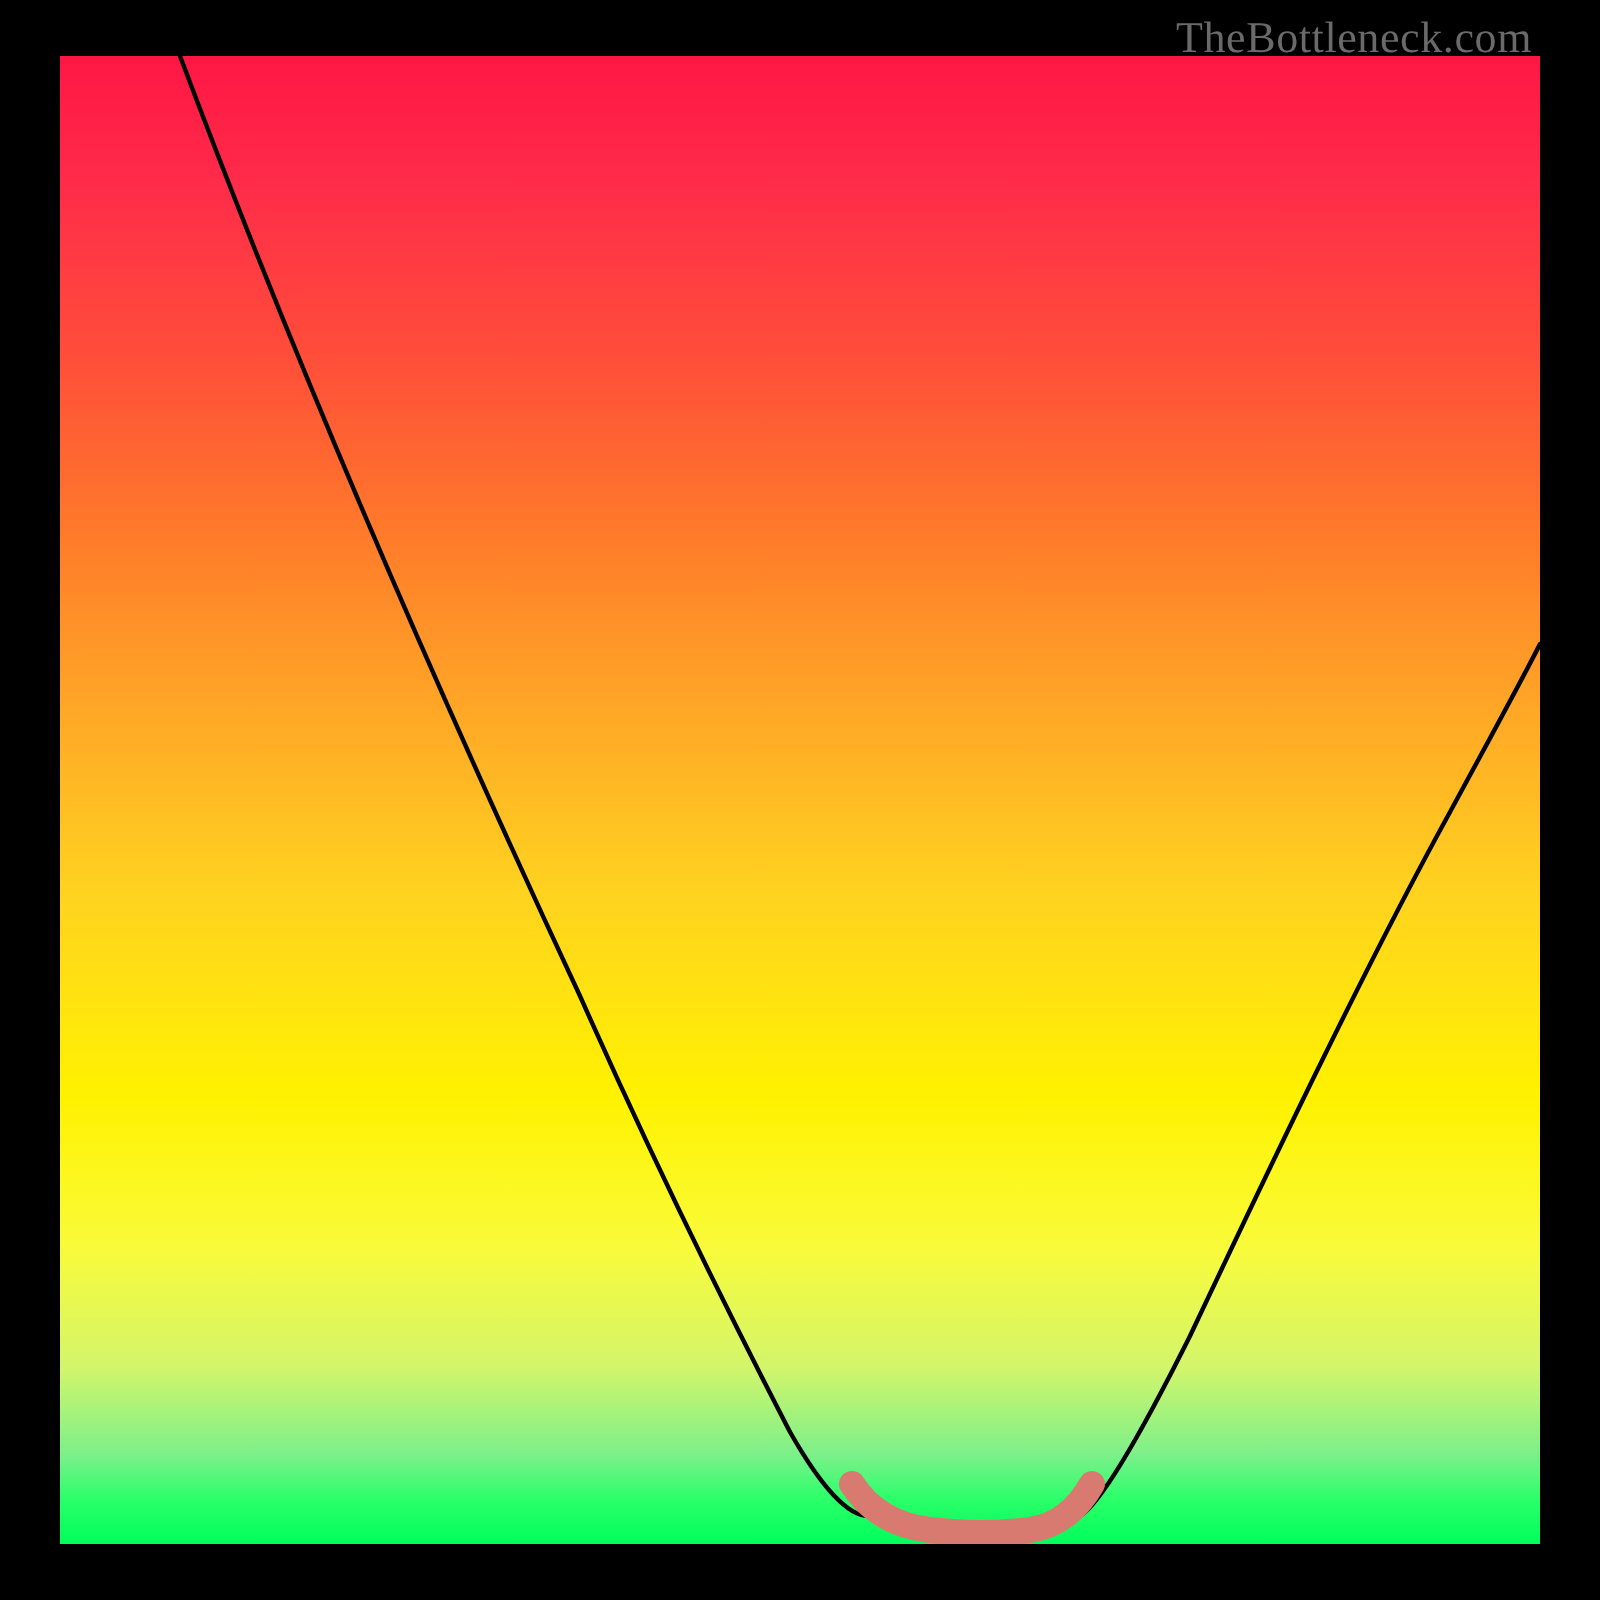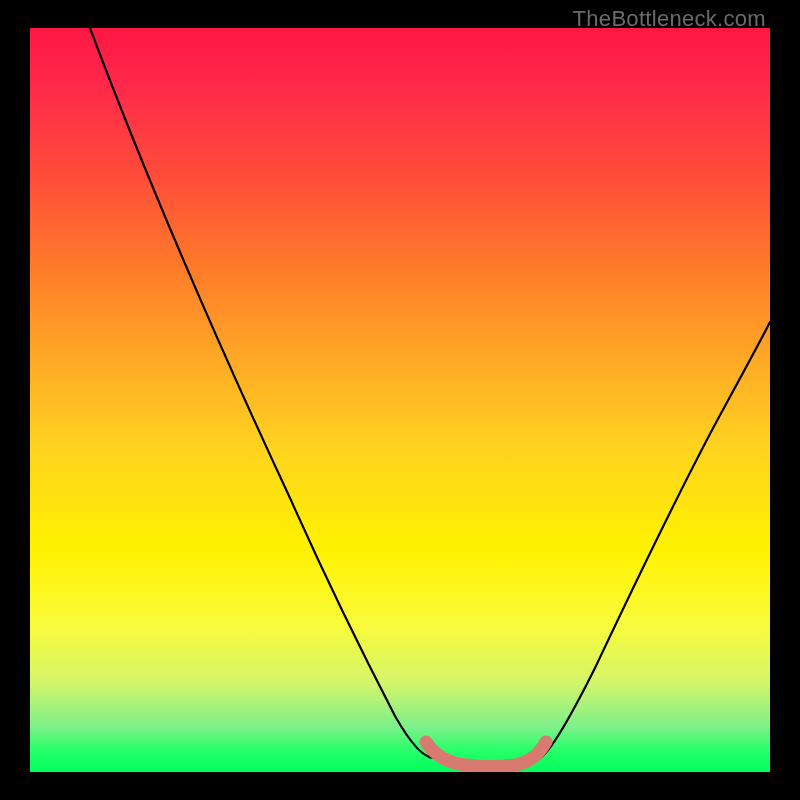--- a/index.html
+++ b/index.html
@@ -28,21 +28,21 @@
       #d4f56a 88%,
       #7cf08a 94%,
       #2aff6a 97%,
       #00ff5a 100%
     );
   }
   .watermark {
     position: absolute;
     top: 6px;
     right: 34px;
-    font-family: Liberation Sans, sans-serif;
+    font-family: Liberation Serif, serif;
     font-size: 22px;
     color: #6a6a6a;
     font-weight: 500;
     letter-spacing: 0.3px;
   }
   svg.curves {
     position: absolute;
     left: 0; top: 0;
     width: 740px; height: 744px;
   }

